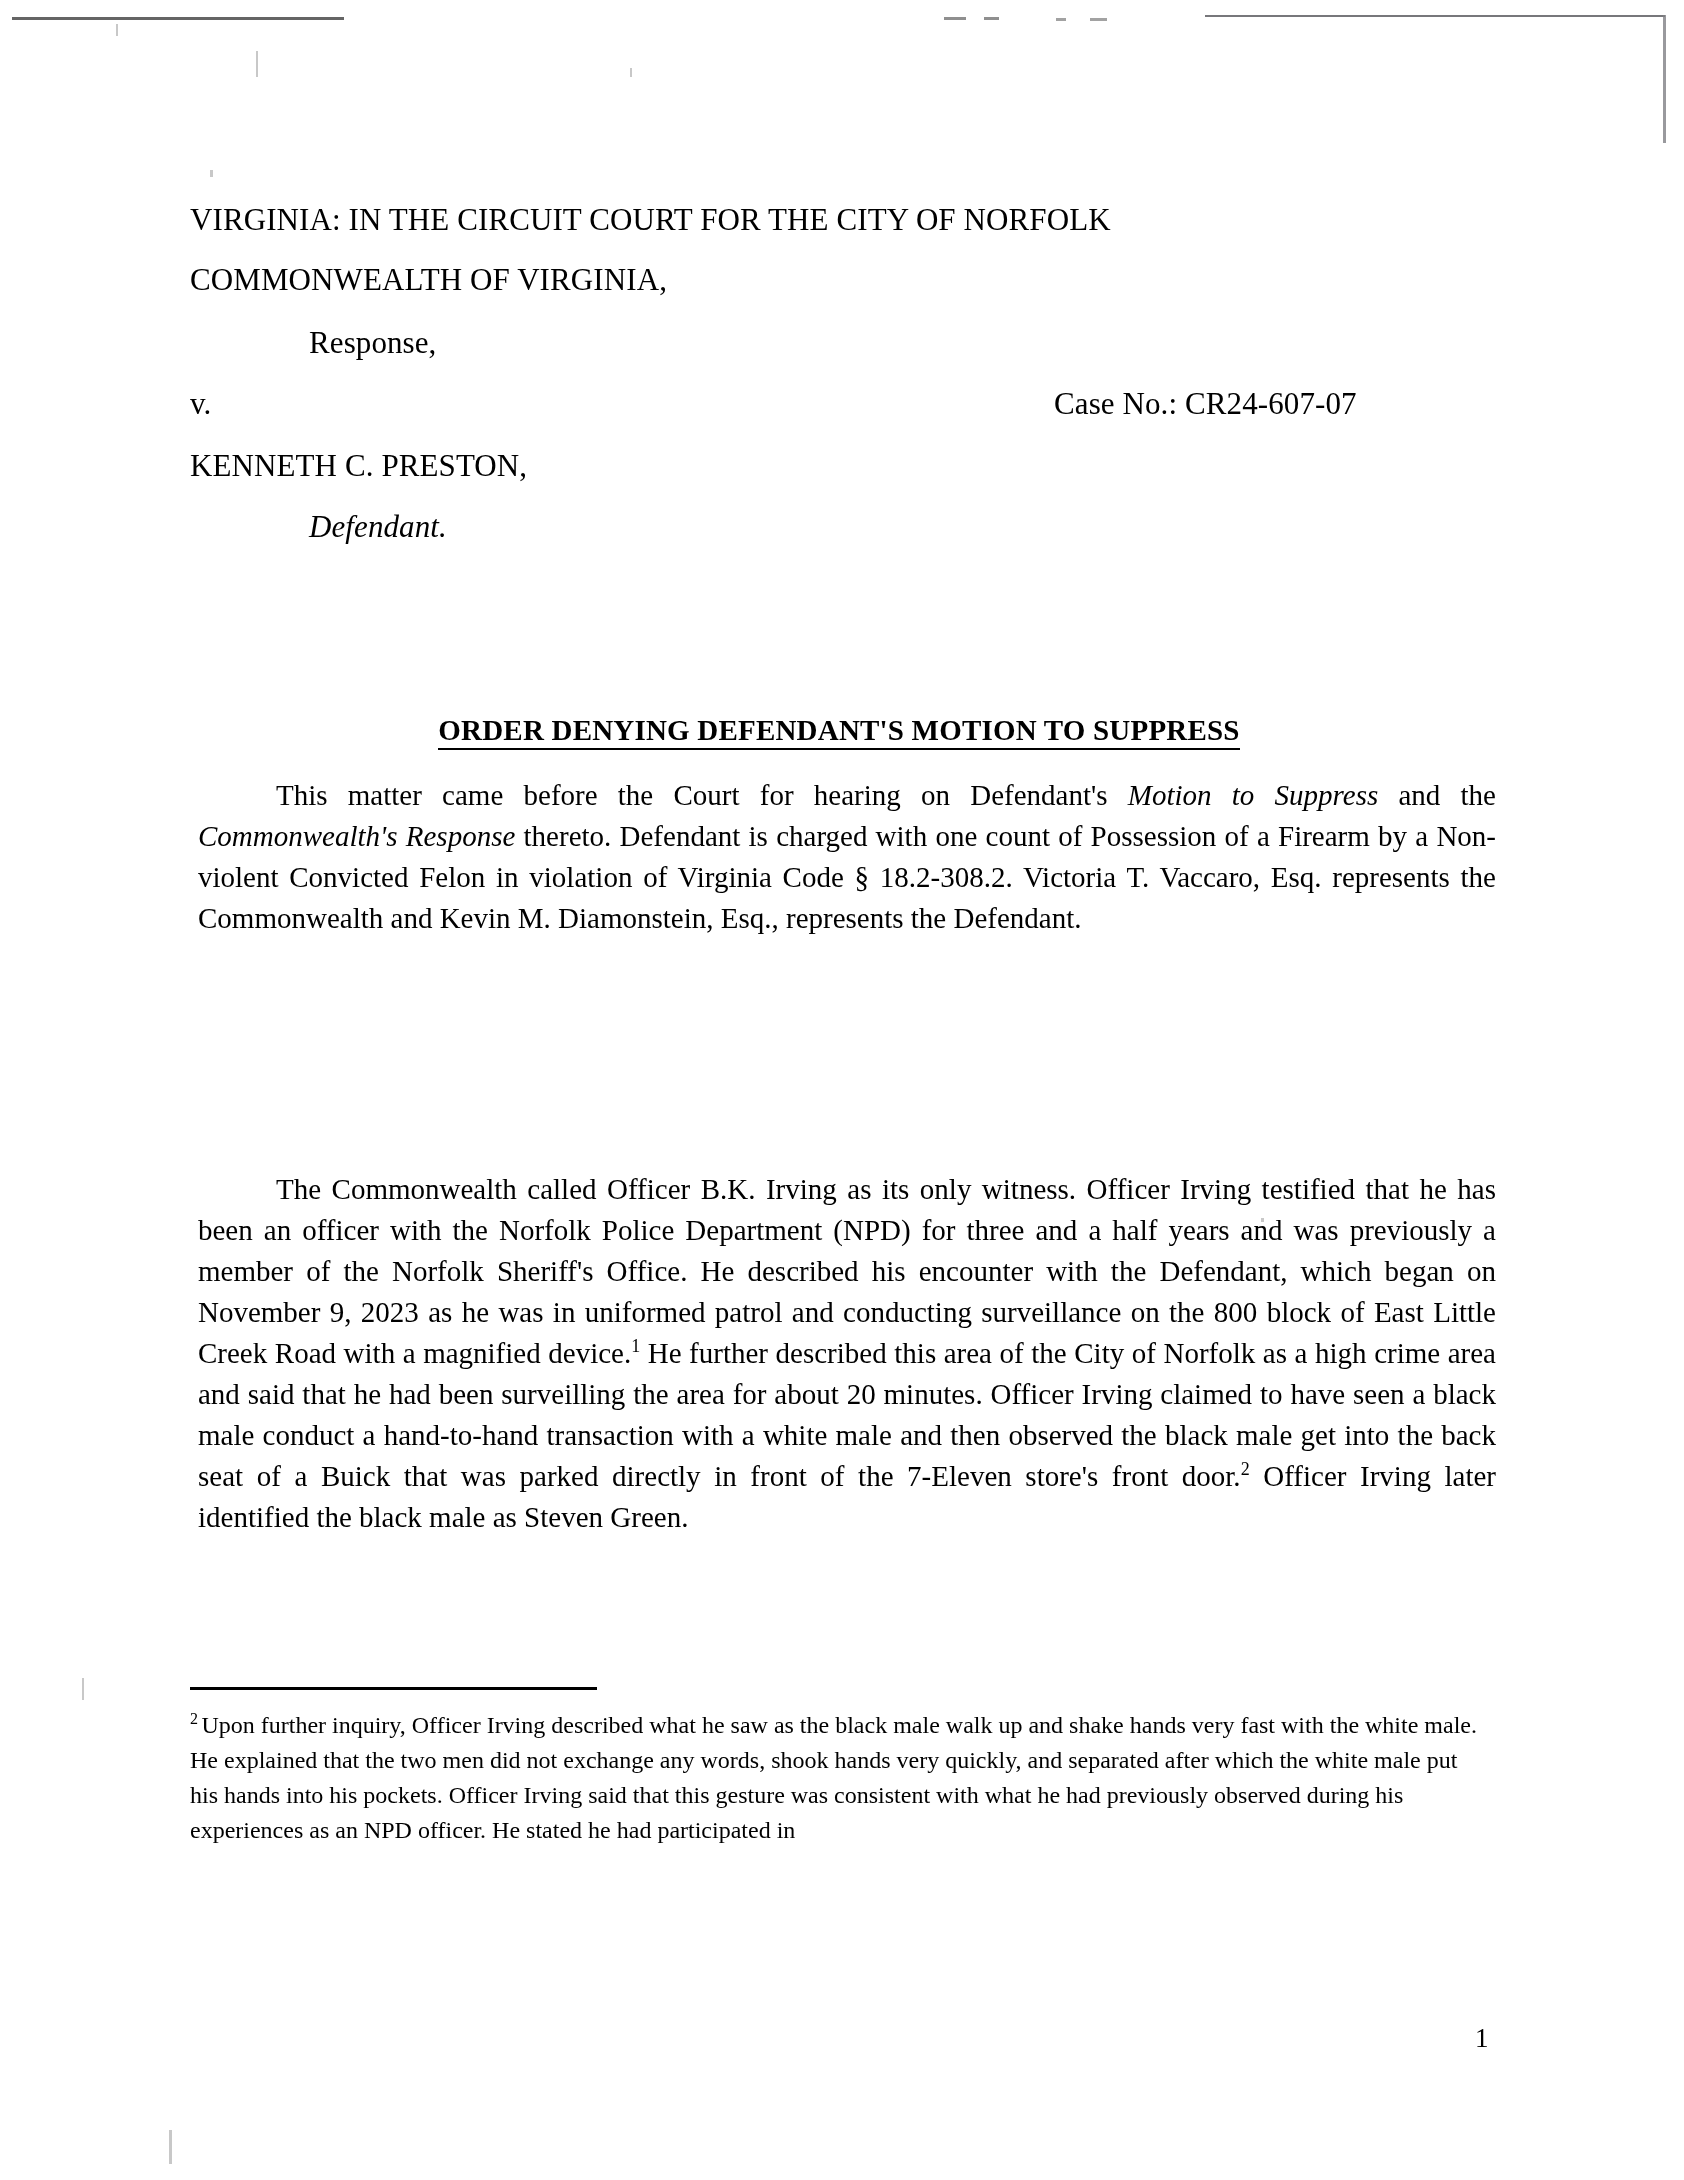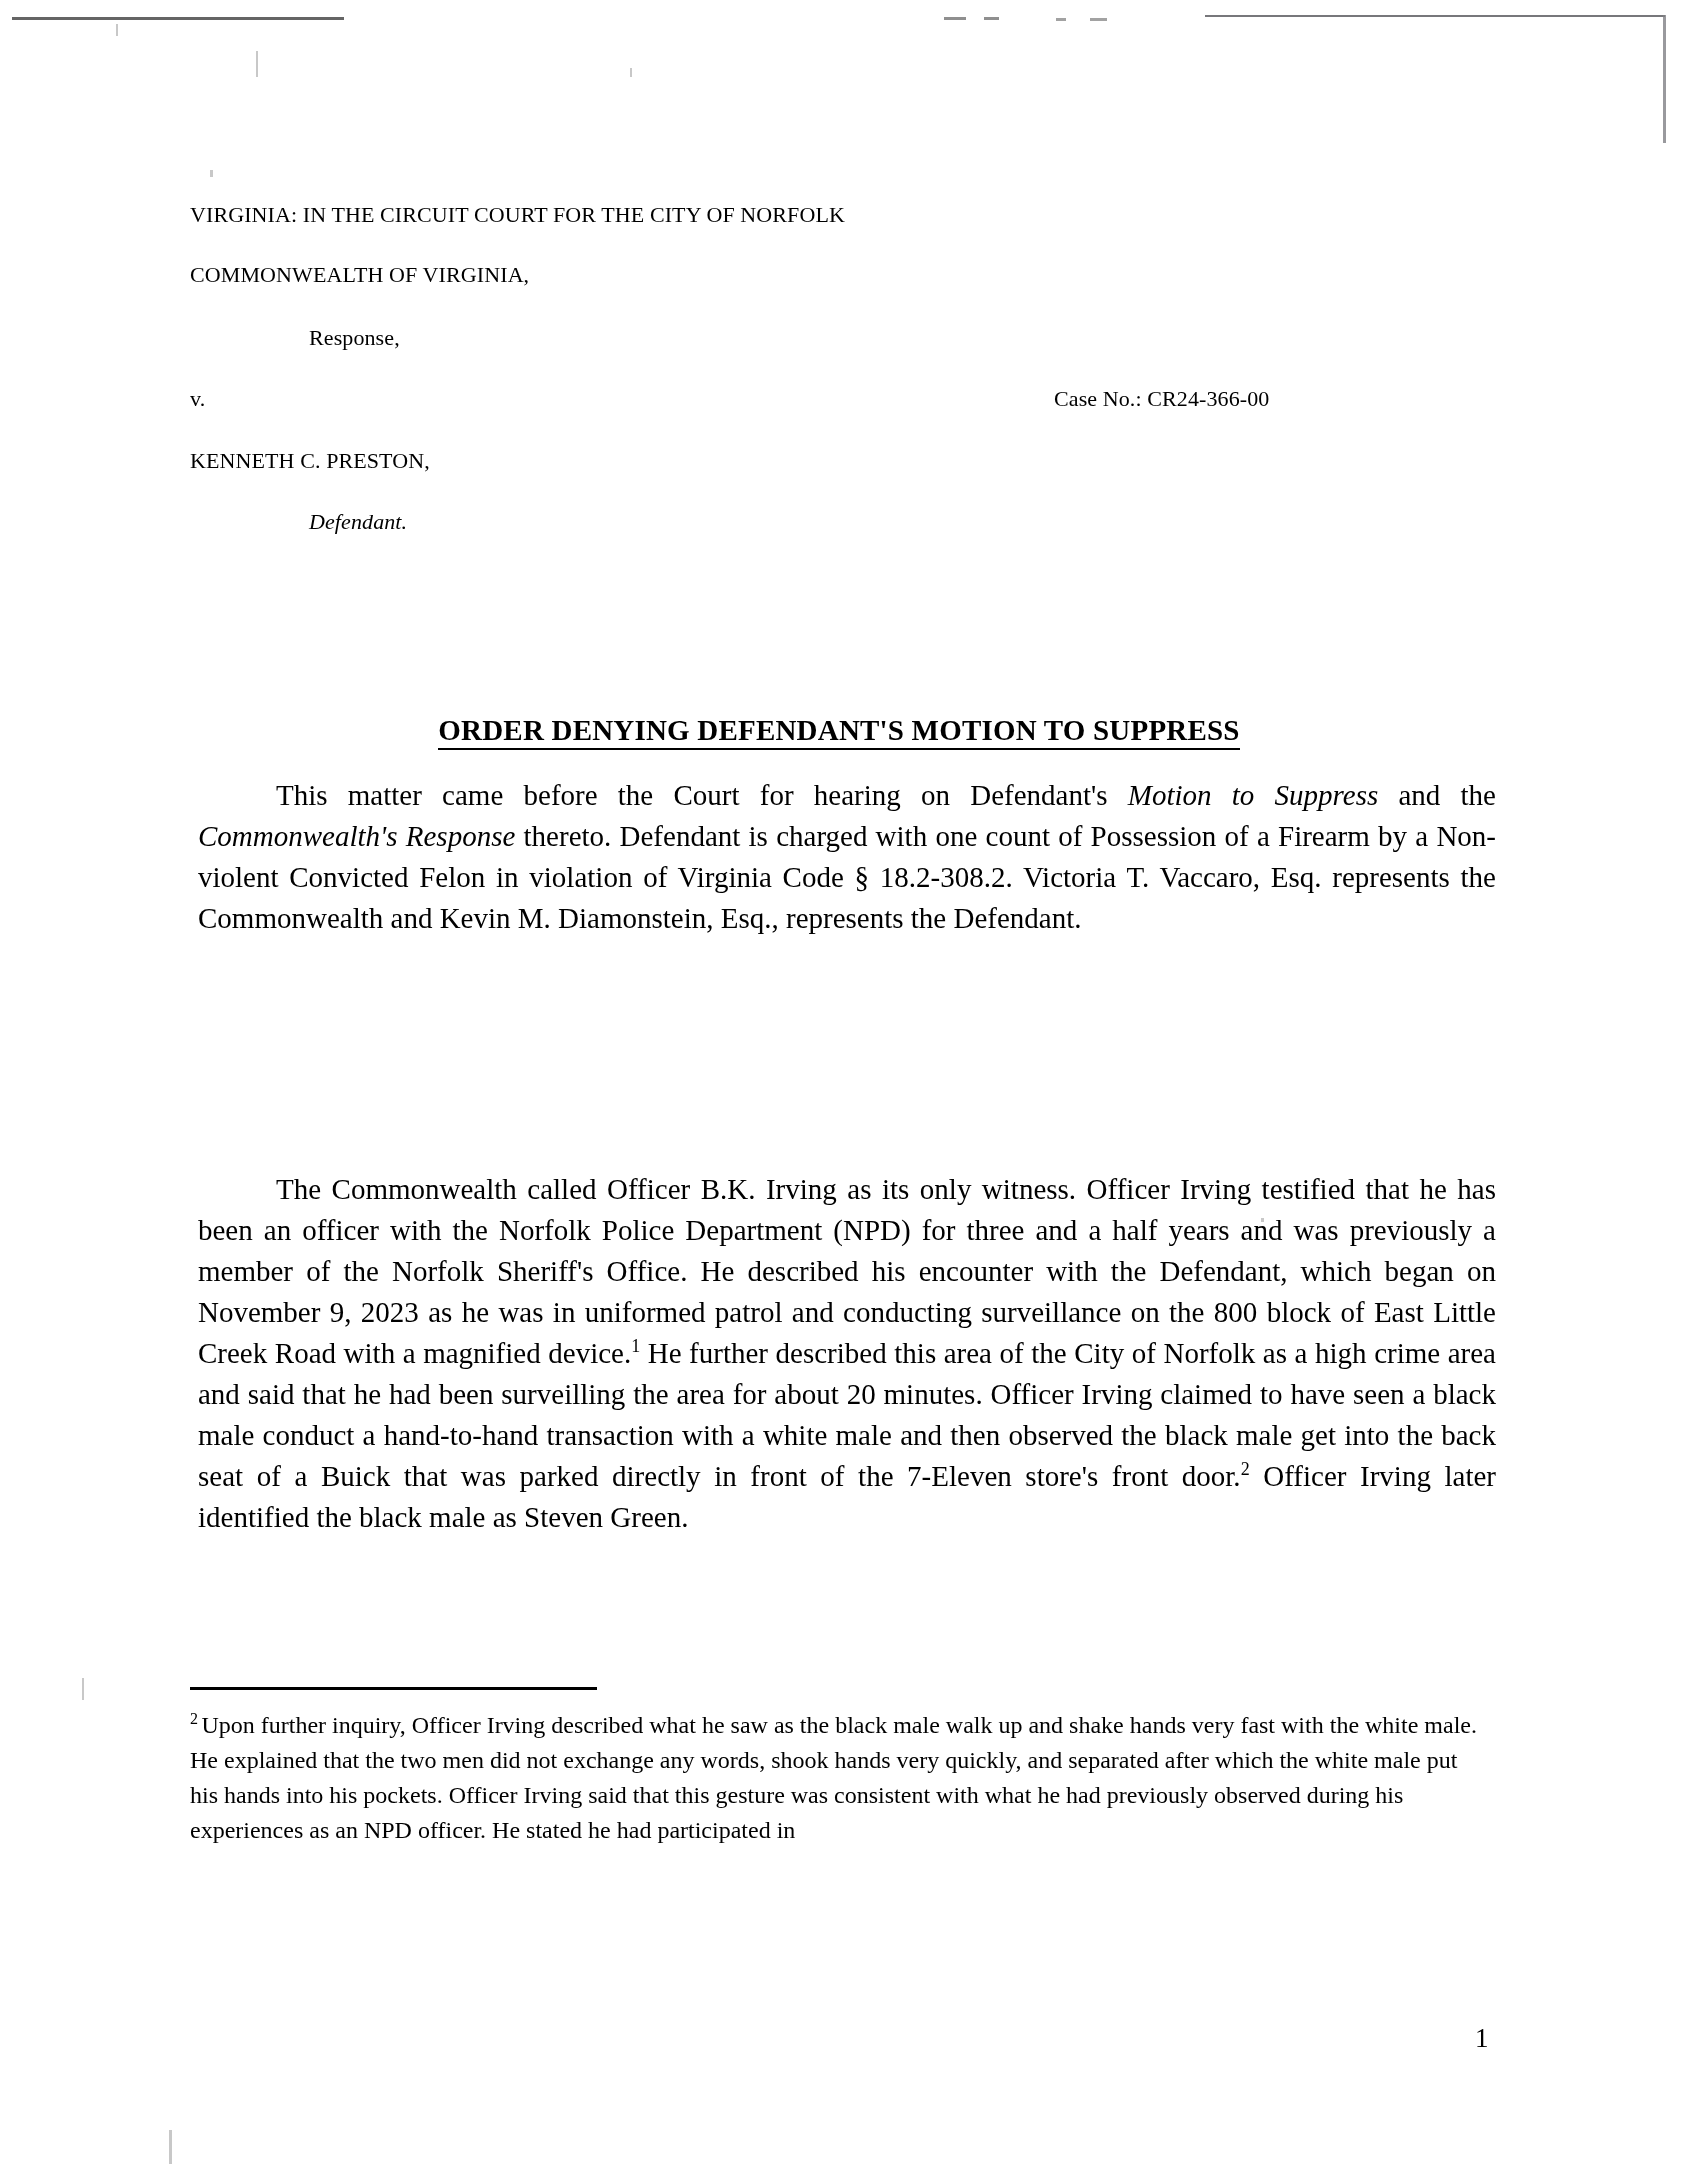--- a/index.html
+++ b/index.html
@@ -79,21 +79,21 @@
   
   .content {
     position: absolute;
     left: 190px;
     top: 0;
     width: 1298px;   
     height: 2181px;
   }
 
   .caption-line {
-    font-size: 22px;
+    font-size: 31px;
     line-height: 1.0;
     letter-spacing: 0.1px;
     white-space: nowrap;
   }
 
   .cap-virginia   { position: absolute; left: 0;    top: 204px; }
   .cap-common     { position: absolute; left: 0;    top: 264px; text-align: center; }
   .cap-plaintiff  { position: absolute; left: 119px; top: 327px; }
   .cap-v          { position: absolute; left: 0;    top: 388px; }
   .cap-caseno     { position: absolute; left: 864px; top: 388px; }
@@ -200,21 +200,21 @@
   <div class="content">
 
     <div class="caption-line cap-virginia">VIRGINIA:   IN THE CIRCUIT COURT FOR THE CITY OF NORFOLK</div>
 
     <div class="caption-line cap-common">COMMONWEALTH OF VIRGINIA,</div>
 
     <div class="caption-line cap-plaintiff">Response,</div>
 
     <div class="caption-line cap-v">v.</div>
 
-    <div class="caption-line cap-caseno">Case No.: CR24-366-00</div>
+    <div class="caption-line cap-caseno">Case No.: CR24-607-07</div>
 
     <div class="caption-line cap-kenneth">KENNETH C. PRESTON,</div>
 
     <div class="caption-line cap-defendant">Defendant.</div>
 
     <div class="doc-title">
       <span class="u">ORDER DENYING DEFENDANT'S MOTION TO SUPPRESS</span>
     </div>
 
     <div class="body-text p1">

